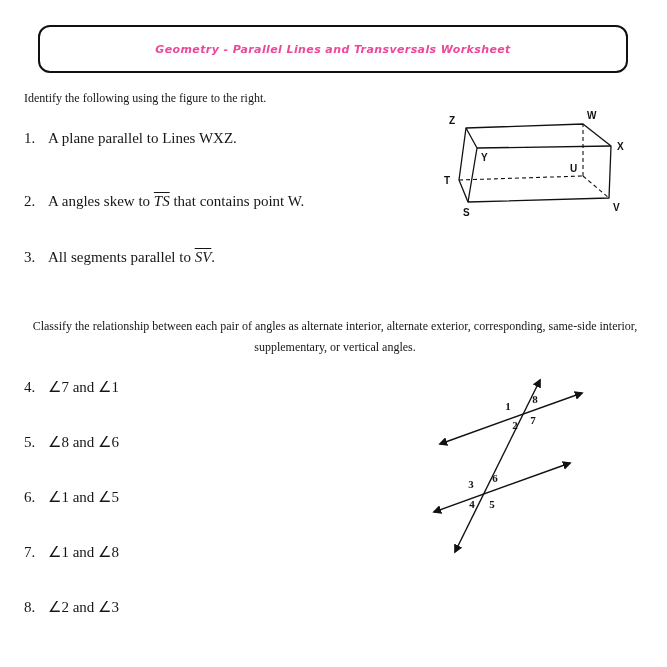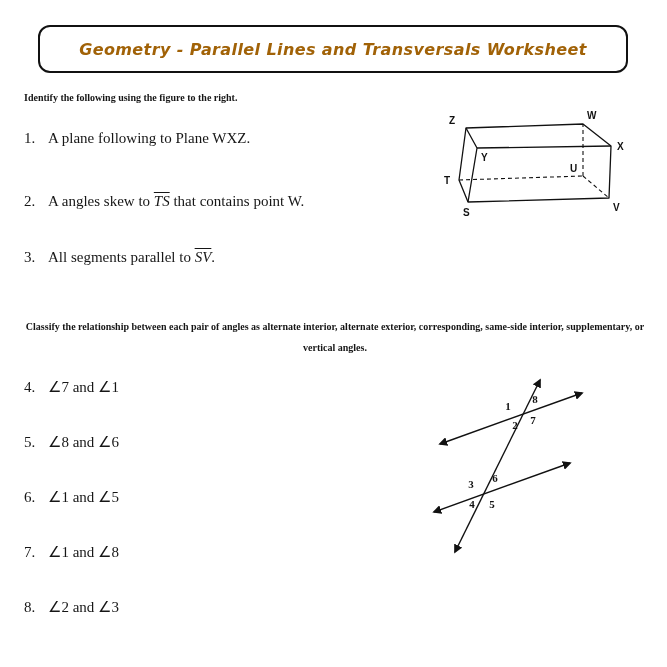--- a/index.html
+++ b/index.html
@@ -7,23 +7,23 @@
     position:relative;width:667px;height:667px;background:#ffffff;
     font-family:"Liberation Serif",serif;color:#161616;overflow:hidden;
   }
   .title-box{
     position:absolute;left:38px;top:25px;width:586px;height:44px;
     border:2px solid #111;border-radius:12px;
     display:flex;align-items:center;justify-content:center;background:#fff;
   }
   .title-text{
     font-family:"DejaVu Sans",sans-serif;font-style:italic;font-weight:600;
-    font-size:16px;letter-spacing:0.4px;color:#a16207;white-space:nowrap;
+    font-size:11px;letter-spacing:0.4px;color:#ec4899;white-space:nowrap;
   }
-  .heading{position:absolute;left:24px;font-weight:bold;font-size:10px;width:430px;line-height:20px;}
+  .heading{position:absolute;left:24px;font-weight:normal;font-size:12px;width:430px;line-height:20px;}
   .heading-wide{width:622px;line-height:21px;text-align:center;}
   .q{position:absolute;left:24px;font-size:15px;white-space:nowrap;}
   .qnum{display:inline-block;min-width:16px;margin-right:8px;}
   .mit{}
   .ovl{font-style:italic;text-decoration:overline;text-decoration-color:#161616;}
   .angle-text{font-family:"Liberation Serif","DejaVu Sans",serif;}
   svg.fig{position:absolute;overflow:visible;}
   .fig .vlabel{font-family:"Liberation Sans",sans-serif;font-size:10px;font-weight:600;fill:#111;}
   .fig .alabel{font-family:"Liberation Serif",serif;font-size:11px;font-weight:600;fill:#111;}
 </style>
@@ -32,21 +32,21 @@
 
 <div class="page">
 
   <div class="title-box">
     <span class="title-text">Geometry - Parallel Lines and Transversals Worksheet</span>
   </div>
 
   <div class="heading" style="top:88px">Identify the following using the figure to the right.</div>
 
   <div class="q" style="top:130px">
-    <span class="qnum">1.</span><span><span>A plane following to Plane </span><span class="ovl"></span><span></span><span class="mit">WXZ</span><span>.</span></span>
+    <span class="qnum">1.</span><span><span>A plane parallel to Lines </span><span class="ovl"></span><span></span><span class="mit">WXZ</span><span>.</span></span>
   </div>
 
   <div class="q" style="top:193px">
     <span class="qnum">2.</span><span><span>A angles skew to </span><span class="ovl">TS</span><span> that contains point </span><span class="mit">W</span><span>.</span></span>
   </div>
 
   <div class="q" style="top:249px">
     <span class="qnum">3.</span><span><span>All segments parallel to </span><span class="ovl">SV</span><span></span><span class="mit"></span><span>.</span></span>
   </div>
 

